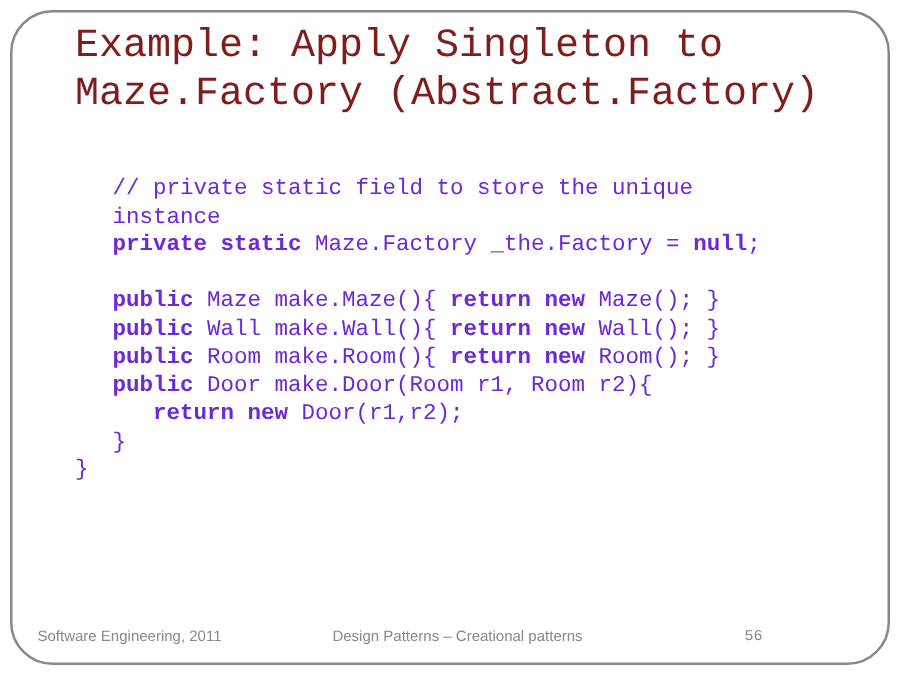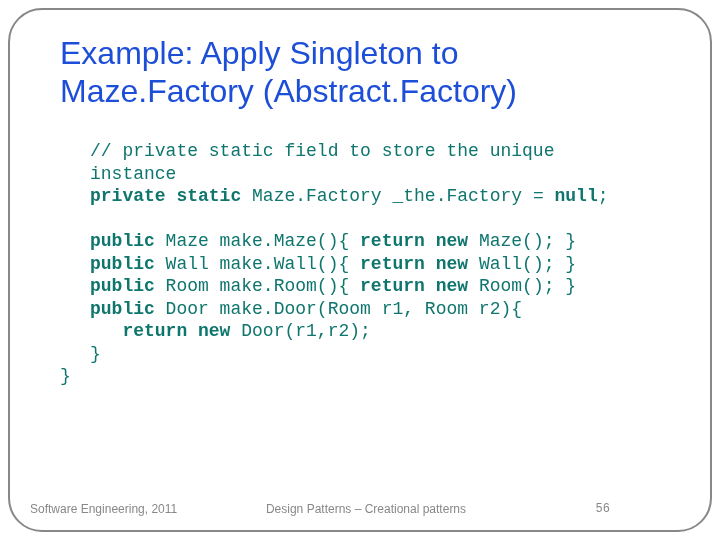--- a/index.html
+++ b/index.html
@@ -14,37 +14,38 @@
     position: absolute;
     top: 8px;
     left: 8px;
     right: 8px;
     bottom: 8px;
     border: 2px solid #888;
     border-radius: 34px;
   }
   .title {
     position: absolute;
-    top: 34px;
+    top: 18px;
     left: 60px;
     right: 40px;
     font-size: 32px;
     line-height: 1.2;
-    color: #1d4ed8;
+    color: #7f1d1d;
     white-space: pre-line;
+    font-family: Liberation Mono, monospace;
   }
   .code {
     position: absolute;
     top: 140px;
     left: 90px;
     right: 40px;
     font-family: "Courier New", Courier, monospace;
     font-size: 18px;
     line-height: 1.25;
-    color: #0f766e;
+    color: #6d28d9;
     white-space: pre;
   }
   .code b { font-weight: bold; }
   .footer {
     position: absolute;
     bottom: 18px;
     left: 0;
     right: 0;
     height: 20px;
     font-size: 12px;

